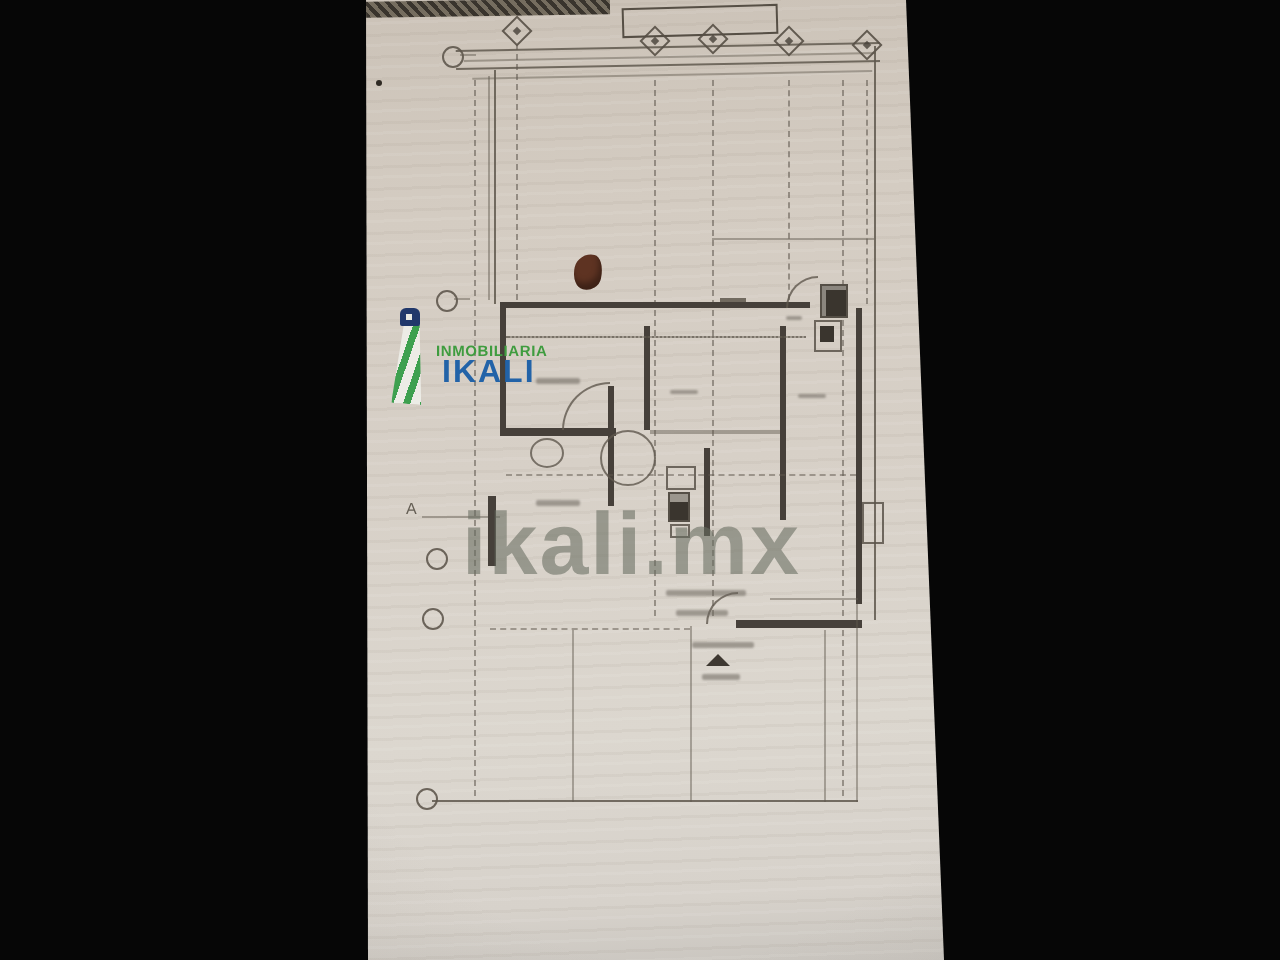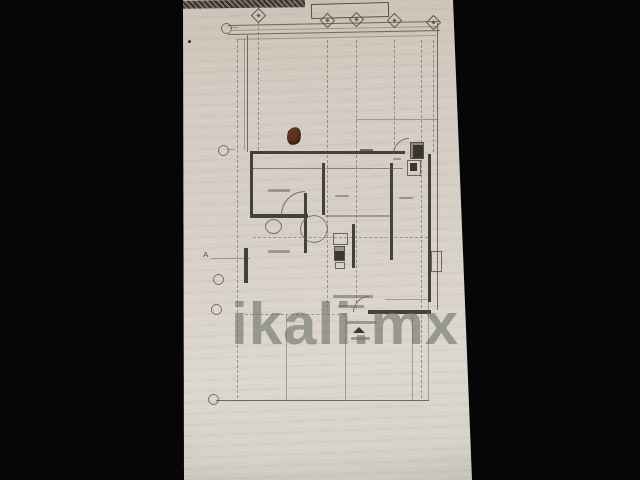--- a/index.html
+++ b/index.html
@@ -23,22 +23,22 @@
   .w{background:#46403a;}
   .cb{width:9px;height:9px;border:1.2px solid rgba(95,88,78,.9);border-radius:50%;background:transparent;}
   .dm{width:9px;height:9px;border:1.2px solid rgba(86,79,69,.9);transform:rotate(45deg);}
   .dm>div{position:absolute;left:3px;top:3px;width:3px;height:3px;background:rgba(70,64,56,.8);}
   .sm{background:rgba(108,102,92,.55);filter:blur(.4px);border-radius:1px;}
   .arc{border:1.2px solid rgba(95,88,78,.8);background:transparent;}
   #hatch{left:0;top:0;width:122px;height:8px;
     background:repeating-linear-gradient(48deg,#39342d 0 2px,#756d5f 2px 4px);transform:rotate(-.8deg);}
   #titlebox{left:128px;top:3px;width:76px;height:13px;border:1.6px solid #564f45;transform:rotate(-1.6deg);}
   #dimband{left:45px;top:22px;width:212px;height:18px;transform:rotate(-1.1deg);}
-  #watermark{left:48px;top:248px;width:200px;font-weight:bold;font-size:60px;letter-spacing:1px;
-    color:rgba(104,108,97,.58);filter:blur(.35px);margin-top:41px;}
+  #watermark{left:48px;top:248px;width:200px;font-weight:bold;font-size:44px;letter-spacing:1px;
+    color:rgba(104,108,97,.58);filter:blur(.35px);}
   #caption{left:60px;top:413px;width:190px;text-align:center;font-weight:bold;font-size:16px;
     letter-spacing:2.5px;color:#514c45;filter:blur(.25px);}
   #glabel{left:20px;top:250px;font-size:8px;color:rgba(80,74,64,.85);}
   #logo{left:10px;top:154px;width:84px;height:62px;}
   #tower{left:4px;top:8px;width:15px;height:40px;transform:rotate(4deg);
     background:repeating-linear-gradient(105deg,#3da04f 0 3.5px,#ecece6 3.5px 8px);
     clip-path:polygon(24% 0,76% 0,100% 100%,0 100%);}
   #cap{left:7px;top:0;width:10px;height:9px;background:#21386b;border-radius:3px 3px 1px 1px;}
   #cap>div{position:absolute;left:3px;top:3px;width:3px;height:3px;background:#e8e8e2;}
   #logoline1{left:25px;top:17px;font-size:7.5px;font-weight:bold;letter-spacing:.3px;color:#3f9c3f;}
@@ -147,15 +147,23 @@
   <div class="a sm" style="left:85px;top:189px;width:22px;height:2.5px;"></div>
   <div class="a sm" style="left:152px;top:195px;width:14px;height:2px;"></div>
   <div class="a sm" style="left:216px;top:197px;width:14px;height:2px;"></div>
   <div class="a sm" style="left:85px;top:250px;width:22px;height:2.5px;"></div>
   <div class="a sm" style="left:150px;top:295px;width:40px;height:3px;"></div>
   <div class="a sm" style="left:155px;top:305px;width:26px;height:3px;"></div>
   <div class="a sm" style="left:163px;top:321px;width:31px;height:3px;"></div>
   <div class="a sm" style="left:168px;top:337px;width:19px;height:3px;"></div>
   <div class="a sm" style="left:210px;top:158px;width:8px;height:2px;"></div>
 
+  <div class="a" id="logo">
+    <div class="a" id="tower"></div>
+    <div class="a" id="cap">
+        <div></div>
+      </div>
+    <div class="a" id="logoline1">INMOBILIARIA</div>
+    <div class="a" id="logoline2">IKALI</div>
+  </div>
 
   <div class="a" id="watermark">ikali.mx</div>
 </div>
 
 </body></html>

